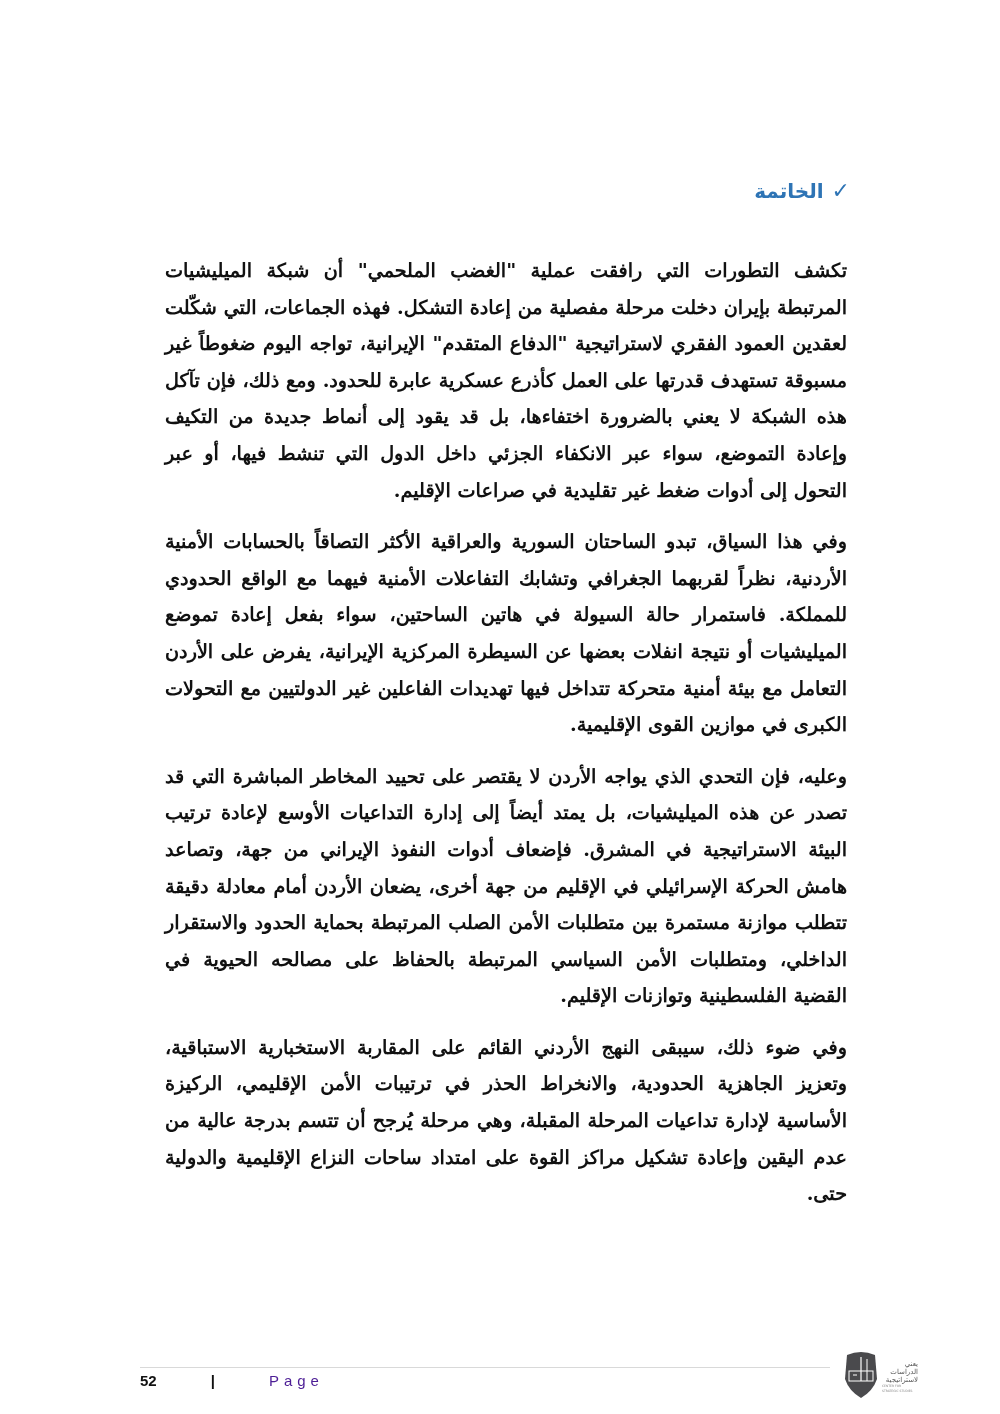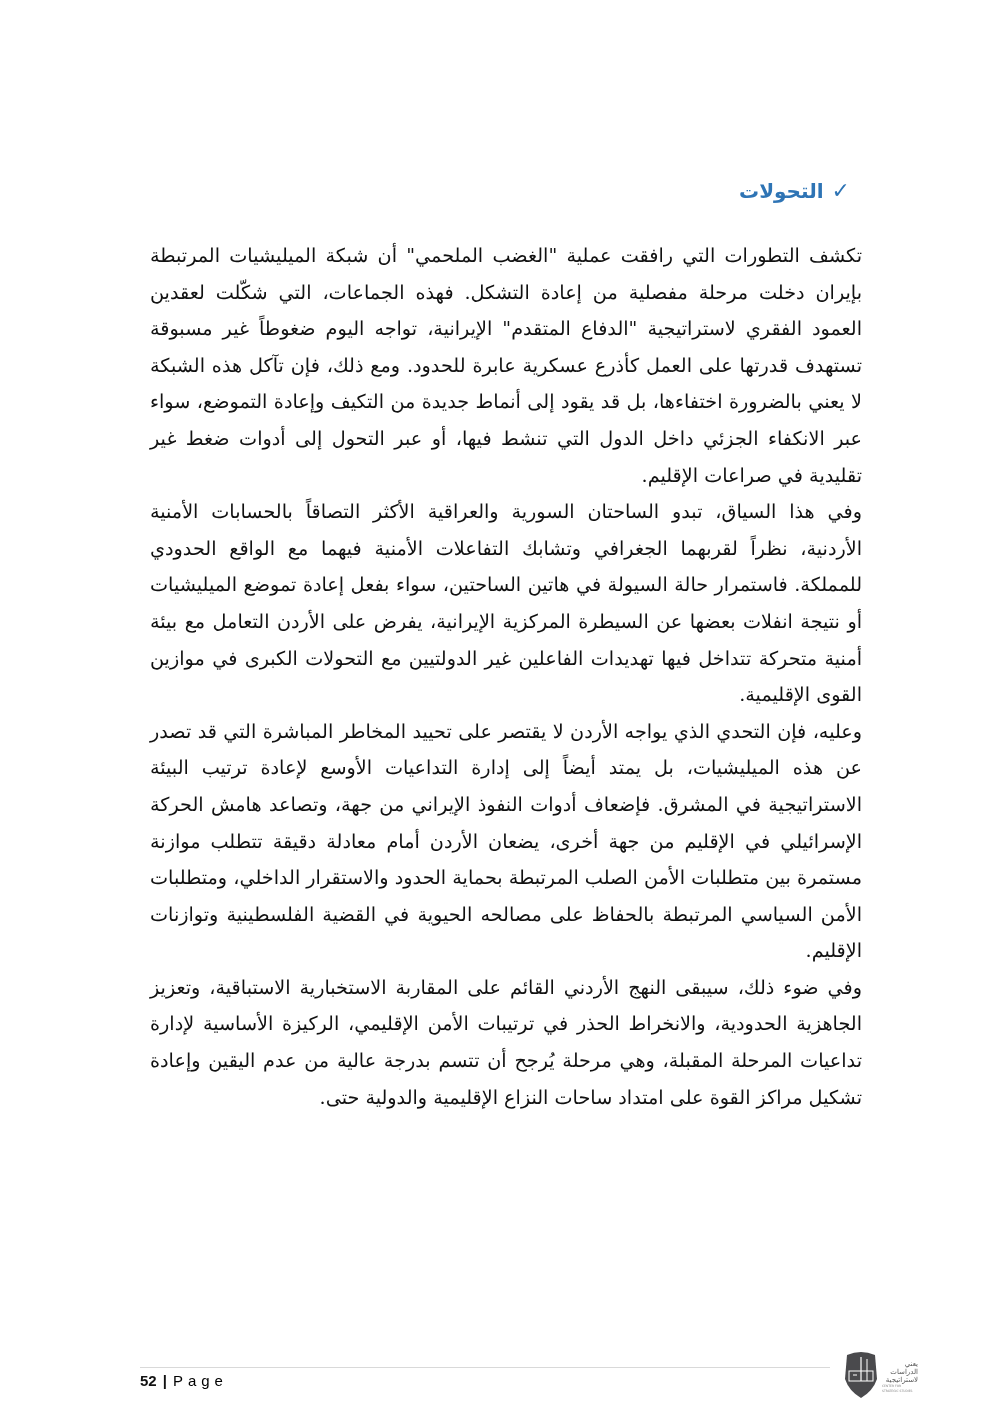--- a/index.html
+++ b/index.html
@@ -15,49 +15,49 @@
     color: #2e74b5; font-family: "DejaVu Sans", sans-serif;
     font-weight: bold; font-size: 20px;
   }
   .heading .check { font-size: 22px; font-weight: normal; }
   .content {
     position: absolute; top: 238px; left: 150px; width: 712px;
     direction: rtl; text-align: justify; text-align-last: right;
     font-size: 19.2px; line-height: 36.6px;
     font-family: "DejaVu Serif", serif;
   }
-  .content p { margin: 0; }
+  .content p { margin: 15px; font-weight: bold; }
   .footer-line {
     position: absolute; left: 140px; top: 1367px; width: 690px;
     height: 1px; background: #d9d9d9;
   }
   .page-num {
     position: absolute; left: 140px; top: 1372px;
     font-family: "Liberation Sans", sans-serif; font-size: 15px;
-    direction: ltr; display: flex; align-items: flex-start;
+    direction: ltr; display: flex; align-items: flex-start; gap: 48px;
   }
   .page-num .num { font-weight: bold; color: #111; }
   .page-num .sep { font-weight: bold; margin: 0 6px; color: #111; }
-  .page-num .lbl { color: #000000; letter-spacing: 5px; }
+  .page-num .lbl { color: #4c1d95; letter-spacing: 5px; }
   .logo {
     position: absolute; left: 843px; top: 1349px; width: 36px; height: 50px;
   }
   .logo-text {
     position: absolute; left: 882px; top: 1360px; width: 36px;
     font-family: "DejaVu Sans", sans-serif; font-size: 7px; line-height: 8px;
     color: #555; direction: rtl; text-align: right;
   }
   .logo-text .sub { font-size: 3px; line-height: 5px; color: #888; direction: ltr; text-align: left; }
 </style>
 </head>
 <body>
 
 <div class="heading">
   <span class="check">✓</span>
-  <span>التحولات</span>
+  <span>الخاتمة</span>
 </div>
 
 <div class="content">
   <p>تكشف التطورات التي رافقت عملية "الغضب الملحمي" أن شبكة الميليشيات المرتبطة بإيران دخلت مرحلة مفصلية من إعادة التشكل. فهذه الجماعات، التي شكّلت لعقدين العمود الفقري لاستراتيجية "الدفاع المتقدم" الإيرانية، تواجه اليوم ضغوطاً غير مسبوقة تستهدف قدرتها على العمل كأذرع عسكرية عابرة للحدود. ومع ذلك، فإن تآكل هذه الشبكة لا يعني بالضرورة اختفاءها، بل قد يقود إلى أنماط جديدة من التكيف وإعادة التموضع، سواء عبر الانكفاء الجزئي داخل الدول التي تنشط فيها، أو عبر التحول إلى أدوات ضغط غير تقليدية في صراعات الإقليم.</p>
   <p>وفي هذا السياق، تبدو الساحتان السورية والعراقية الأكثر التصاقاً بالحسابات الأمنية الأردنية، نظراً لقربهما الجغرافي وتشابك التفاعلات الأمنية فيهما مع الواقع الحدودي للمملكة. فاستمرار حالة السيولة في هاتين الساحتين، سواء بفعل إعادة تموضع الميليشيات أو نتيجة انفلات بعضها عن السيطرة المركزية الإيرانية، يفرض على الأردن التعامل مع بيئة أمنية متحركة تتداخل فيها تهديدات الفاعلين غير الدولتيين مع التحولات الكبرى في موازين القوى الإقليمية.</p>
   <p>وعليه، فإن التحدي الذي يواجه الأردن لا يقتصر على تحييد المخاطر المباشرة التي قد تصدر عن هذه الميليشيات، بل يمتد أيضاً إلى إدارة التداعيات الأوسع لإعادة ترتيب البيئة الاستراتيجية في المشرق. فإضعاف أدوات النفوذ الإيراني من جهة، وتصاعد هامش الحركة الإسرائيلي في الإقليم من جهة أخرى، يضعان الأردن أمام معادلة دقيقة تتطلب موازنة مستمرة بين متطلبات الأمن الصلب المرتبطة بحماية الحدود والاستقرار الداخلي، ومتطلبات الأمن السياسي المرتبطة بالحفاظ على مصالحه الحيوية في القضية الفلسطينية وتوازنات الإقليم.</p>
   <p>وفي ضوء ذلك، سيبقى النهج الأردني القائم على المقاربة الاستخبارية الاستباقية، وتعزيز الجاهزية الحدودية، والانخراط الحذر في ترتيبات الأمن الإقليمي، الركيزة الأساسية لإدارة تداعيات المرحلة المقبلة، وهي مرحلة يُرجح أن تتسم بدرجة عالية من عدم اليقين وإعادة تشكيل مراكز القوة على امتداد ساحات النزاع الإقليمية والدولية حتى.</p>
 </div>
 
 <div class="footer-line"></div>

